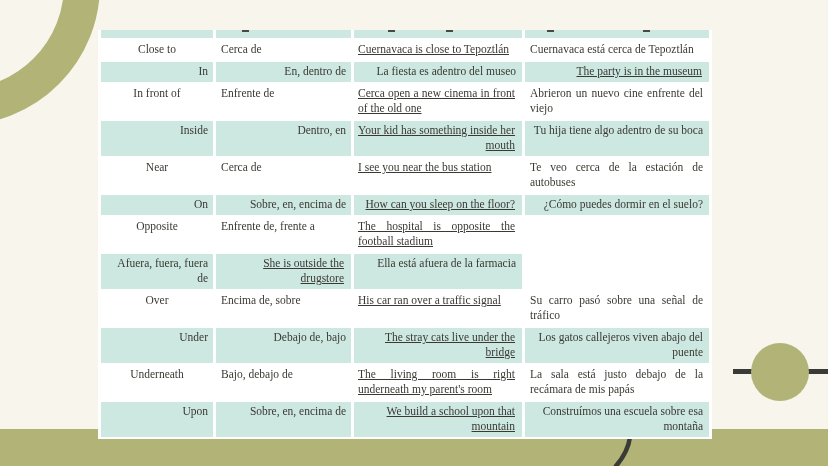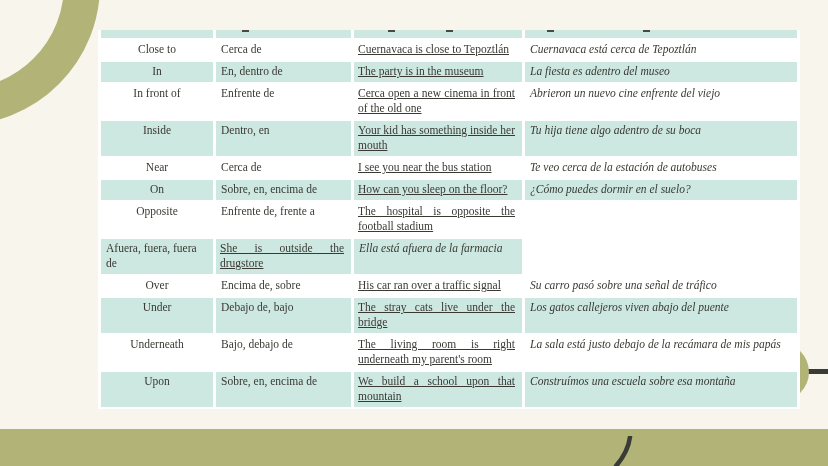--- a/index.html
+++ b/index.html
@@ -23,42 +23,42 @@
     background: #3a3a36; z-index: 1;
   }
   .accent-circle {
     position: absolute; left: 751px; top: 343px; width: 58px; height: 58px;
     border-radius: 50%; background: #b2b377; z-index: 2;
   }
   .curve-svg { position: absolute; left: 612px; top: 436px; z-index: 2; }
 
   
   .table-card {
-    position: absolute; left: 98px; top: 30px; width: 702px;
+    position: absolute; left: 98px; top: 30px; width: 614px;
     background: #ffffff; padding: 0 3px 2px 3px; z-index: 3;
     box-sizing: border-box;
   }
   .trow {
     display: grid;
     grid-template-columns: 112px 135px 168px 1fr;
     column-gap: 3px;
     margin-top: 2px;
   }
   .trow:first-child { margin-top: 0; }
   .cell {
     font-size: 11.5px; line-height: 15px;
     padding: 2px 5px 3px 5px;
     box-sizing: border-box;
   }
-  .trow.alt .cell { background: #cde8e1; }
+  .trow.alt .cell { background: #cde8e1; text-align: right; }
   .cell.c0 { text-align: center; }
   .cell.c1 { text-align: left; }
   .cell.c2, .cell.c3 { text-align: justify; }
   .cell.c2 { padding-left: 4px; padding-right: 7px; text-decoration: underline; }
-  .cell.c3 { padding-left: 5px; padding-right: 6px; font-style: italic; }
+  .cell.c3 { padding-left: 5px; padding-right: 6px; }
 
   
   .sliver { height: 8px; }
   .sliver .cell { height: 8px; padding: 0; position: relative; overflow: hidden; }
   .descender {
     position: absolute; top: 0; height: 2px; width: 7px;
     background: #4a493f;
   }
 </style>
 </head>
@@ -96,22 +96,22 @@
 
 <div class="trow">
       <div class="cell c0">Close to</div>
       <div class="cell c1">Cerca de</div>
       <div class="cell c2">Cuernavaca is close to Tepoztlán</div>
       <div class="cell c3">Cuernavaca está cerca de Tepoztlán</div>
     </div>
     <div class="trow alt">
       <div class="cell c0">In</div>
       <div class="cell c1">En, dentro de</div>
+      <div class="cell c3">La fiesta es adentro del museo</div>
       <div class="cell c2">The party is in the museum</div>
-      <div class="cell c3">La fiesta es adentro del museo</div>
     </div>
     <div class="trow">
       <div class="cell c0">In front of</div>
       <div class="cell c1">Enfrente de</div>
       <div class="cell c2">Cerca open a new cinema in front of the old one</div>
       <div class="cell c3">Abrieron un nuevo cine enfrente del viejo</div>
     </div>
     <div class="trow alt">
       <div class="cell c0">Inside</div>
       <div class="cell c1">Dentro, en</div>

